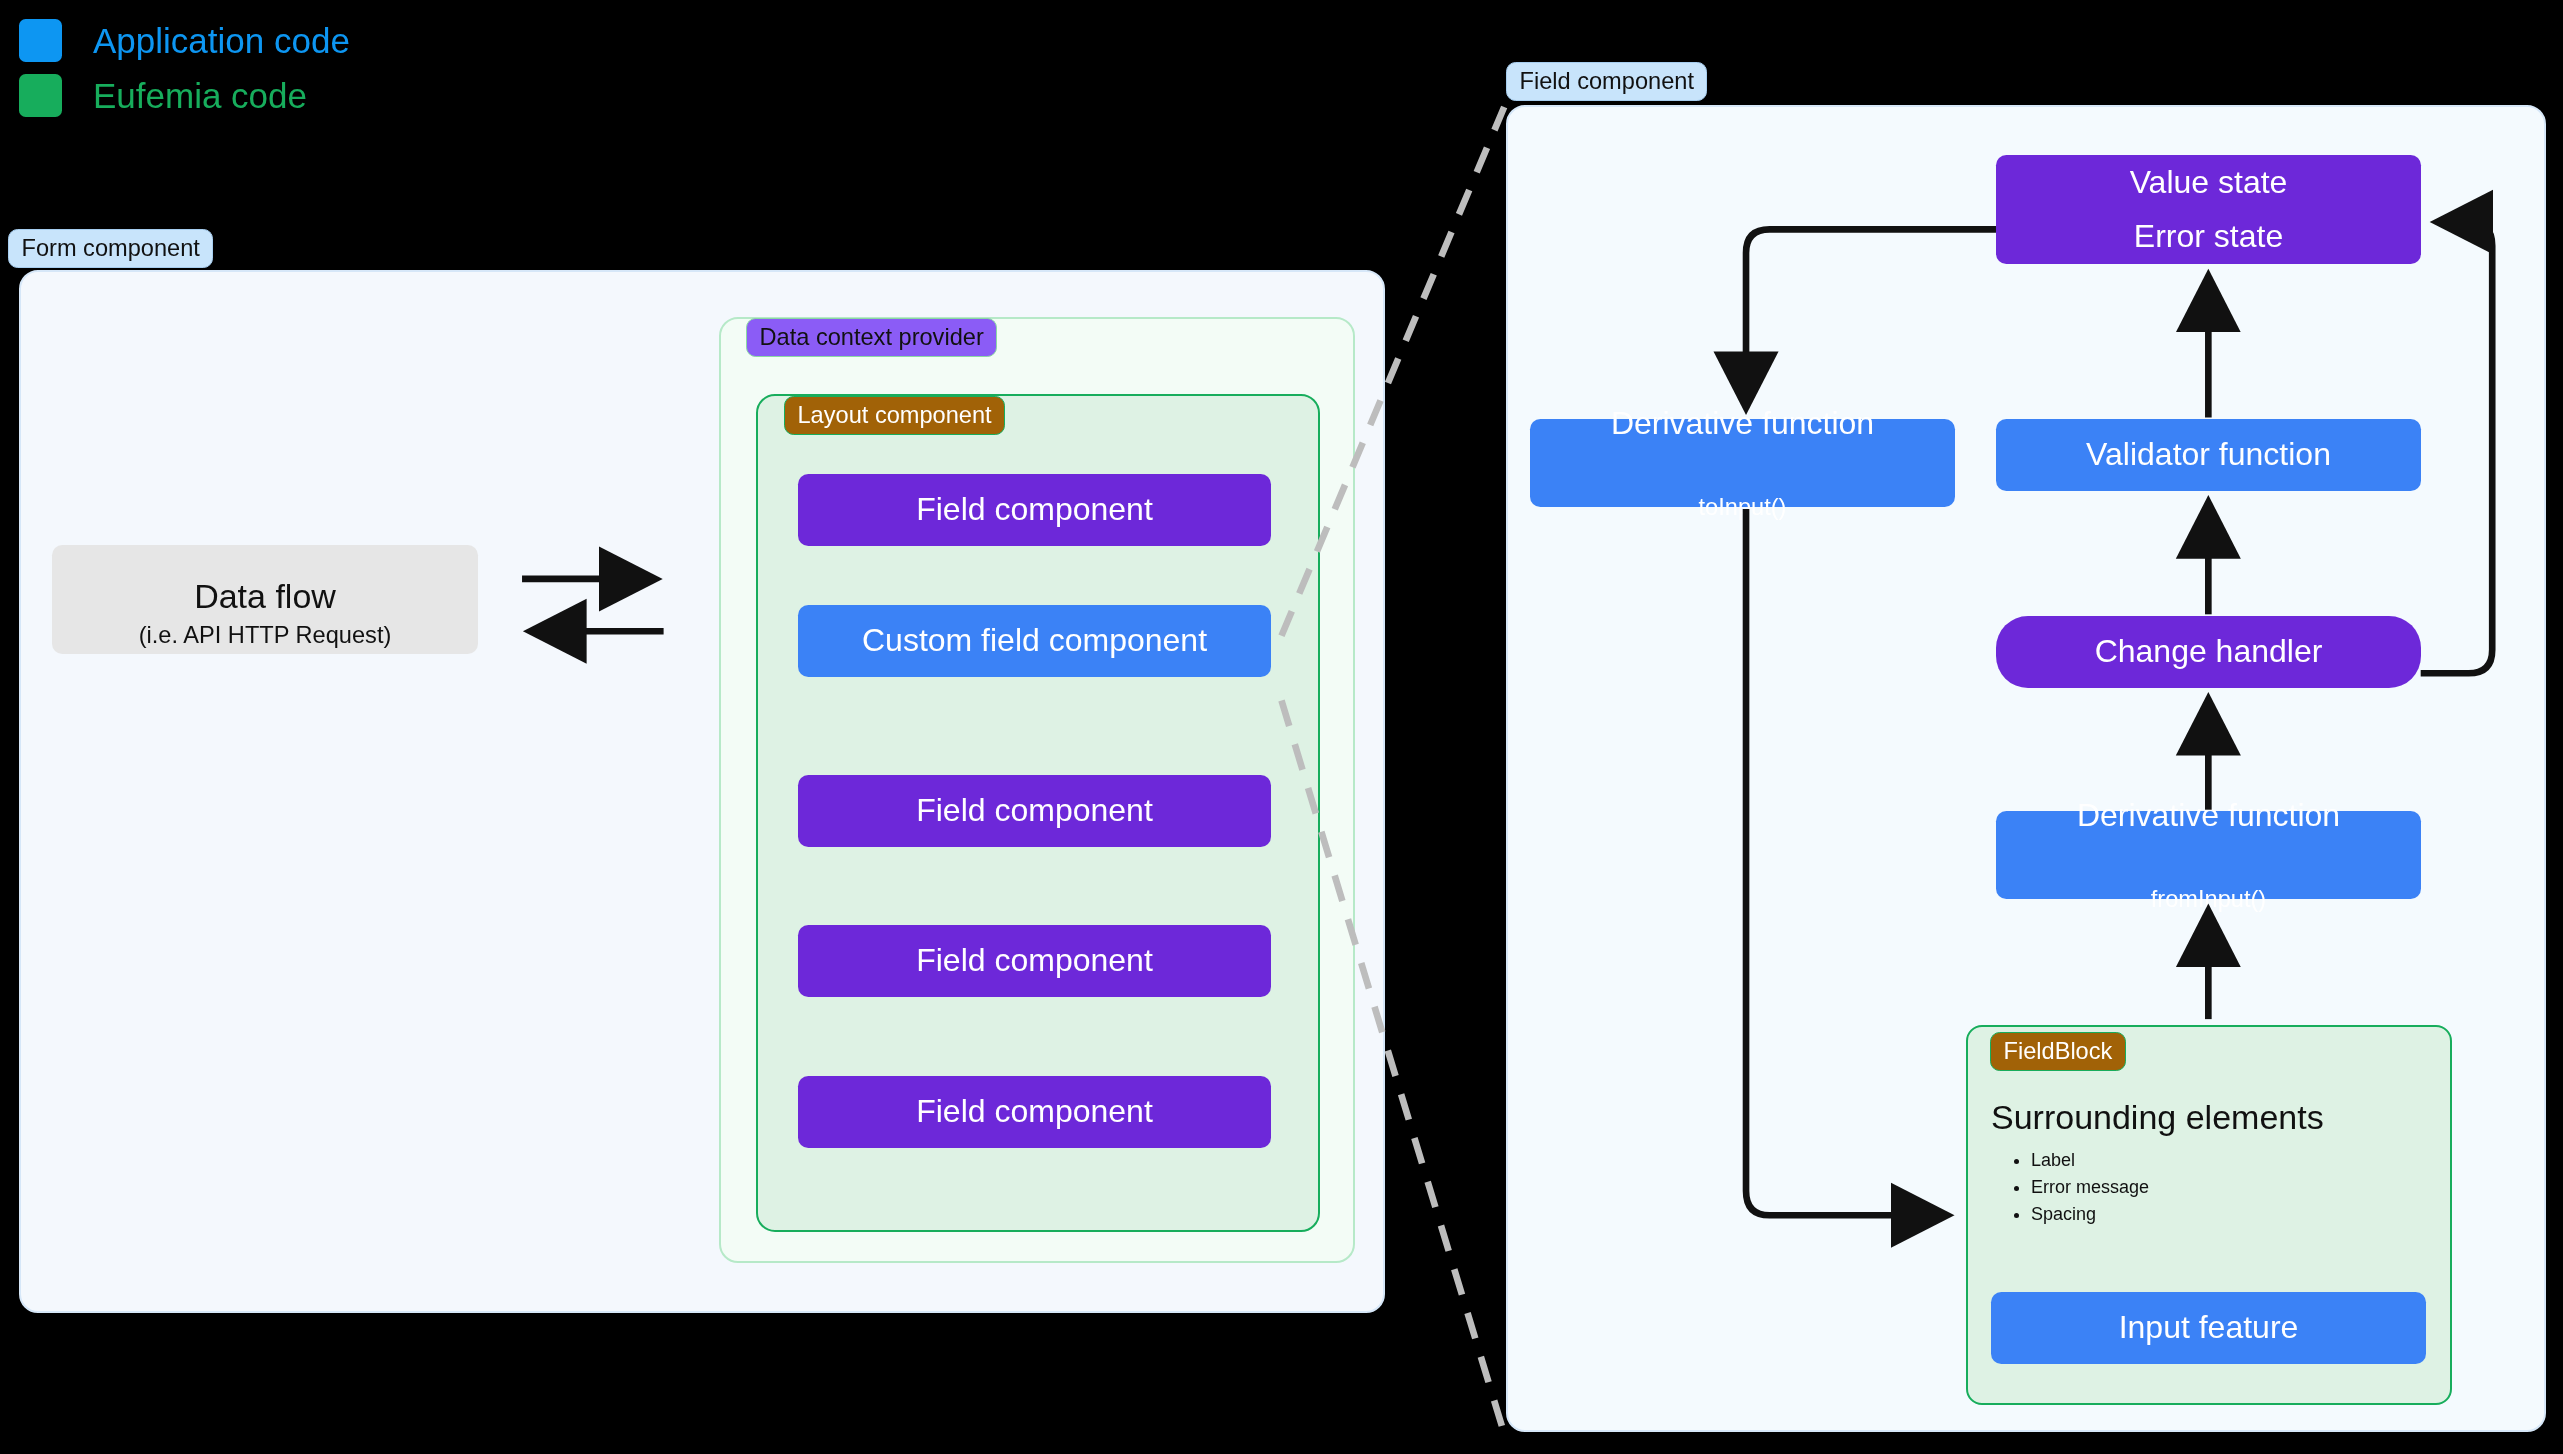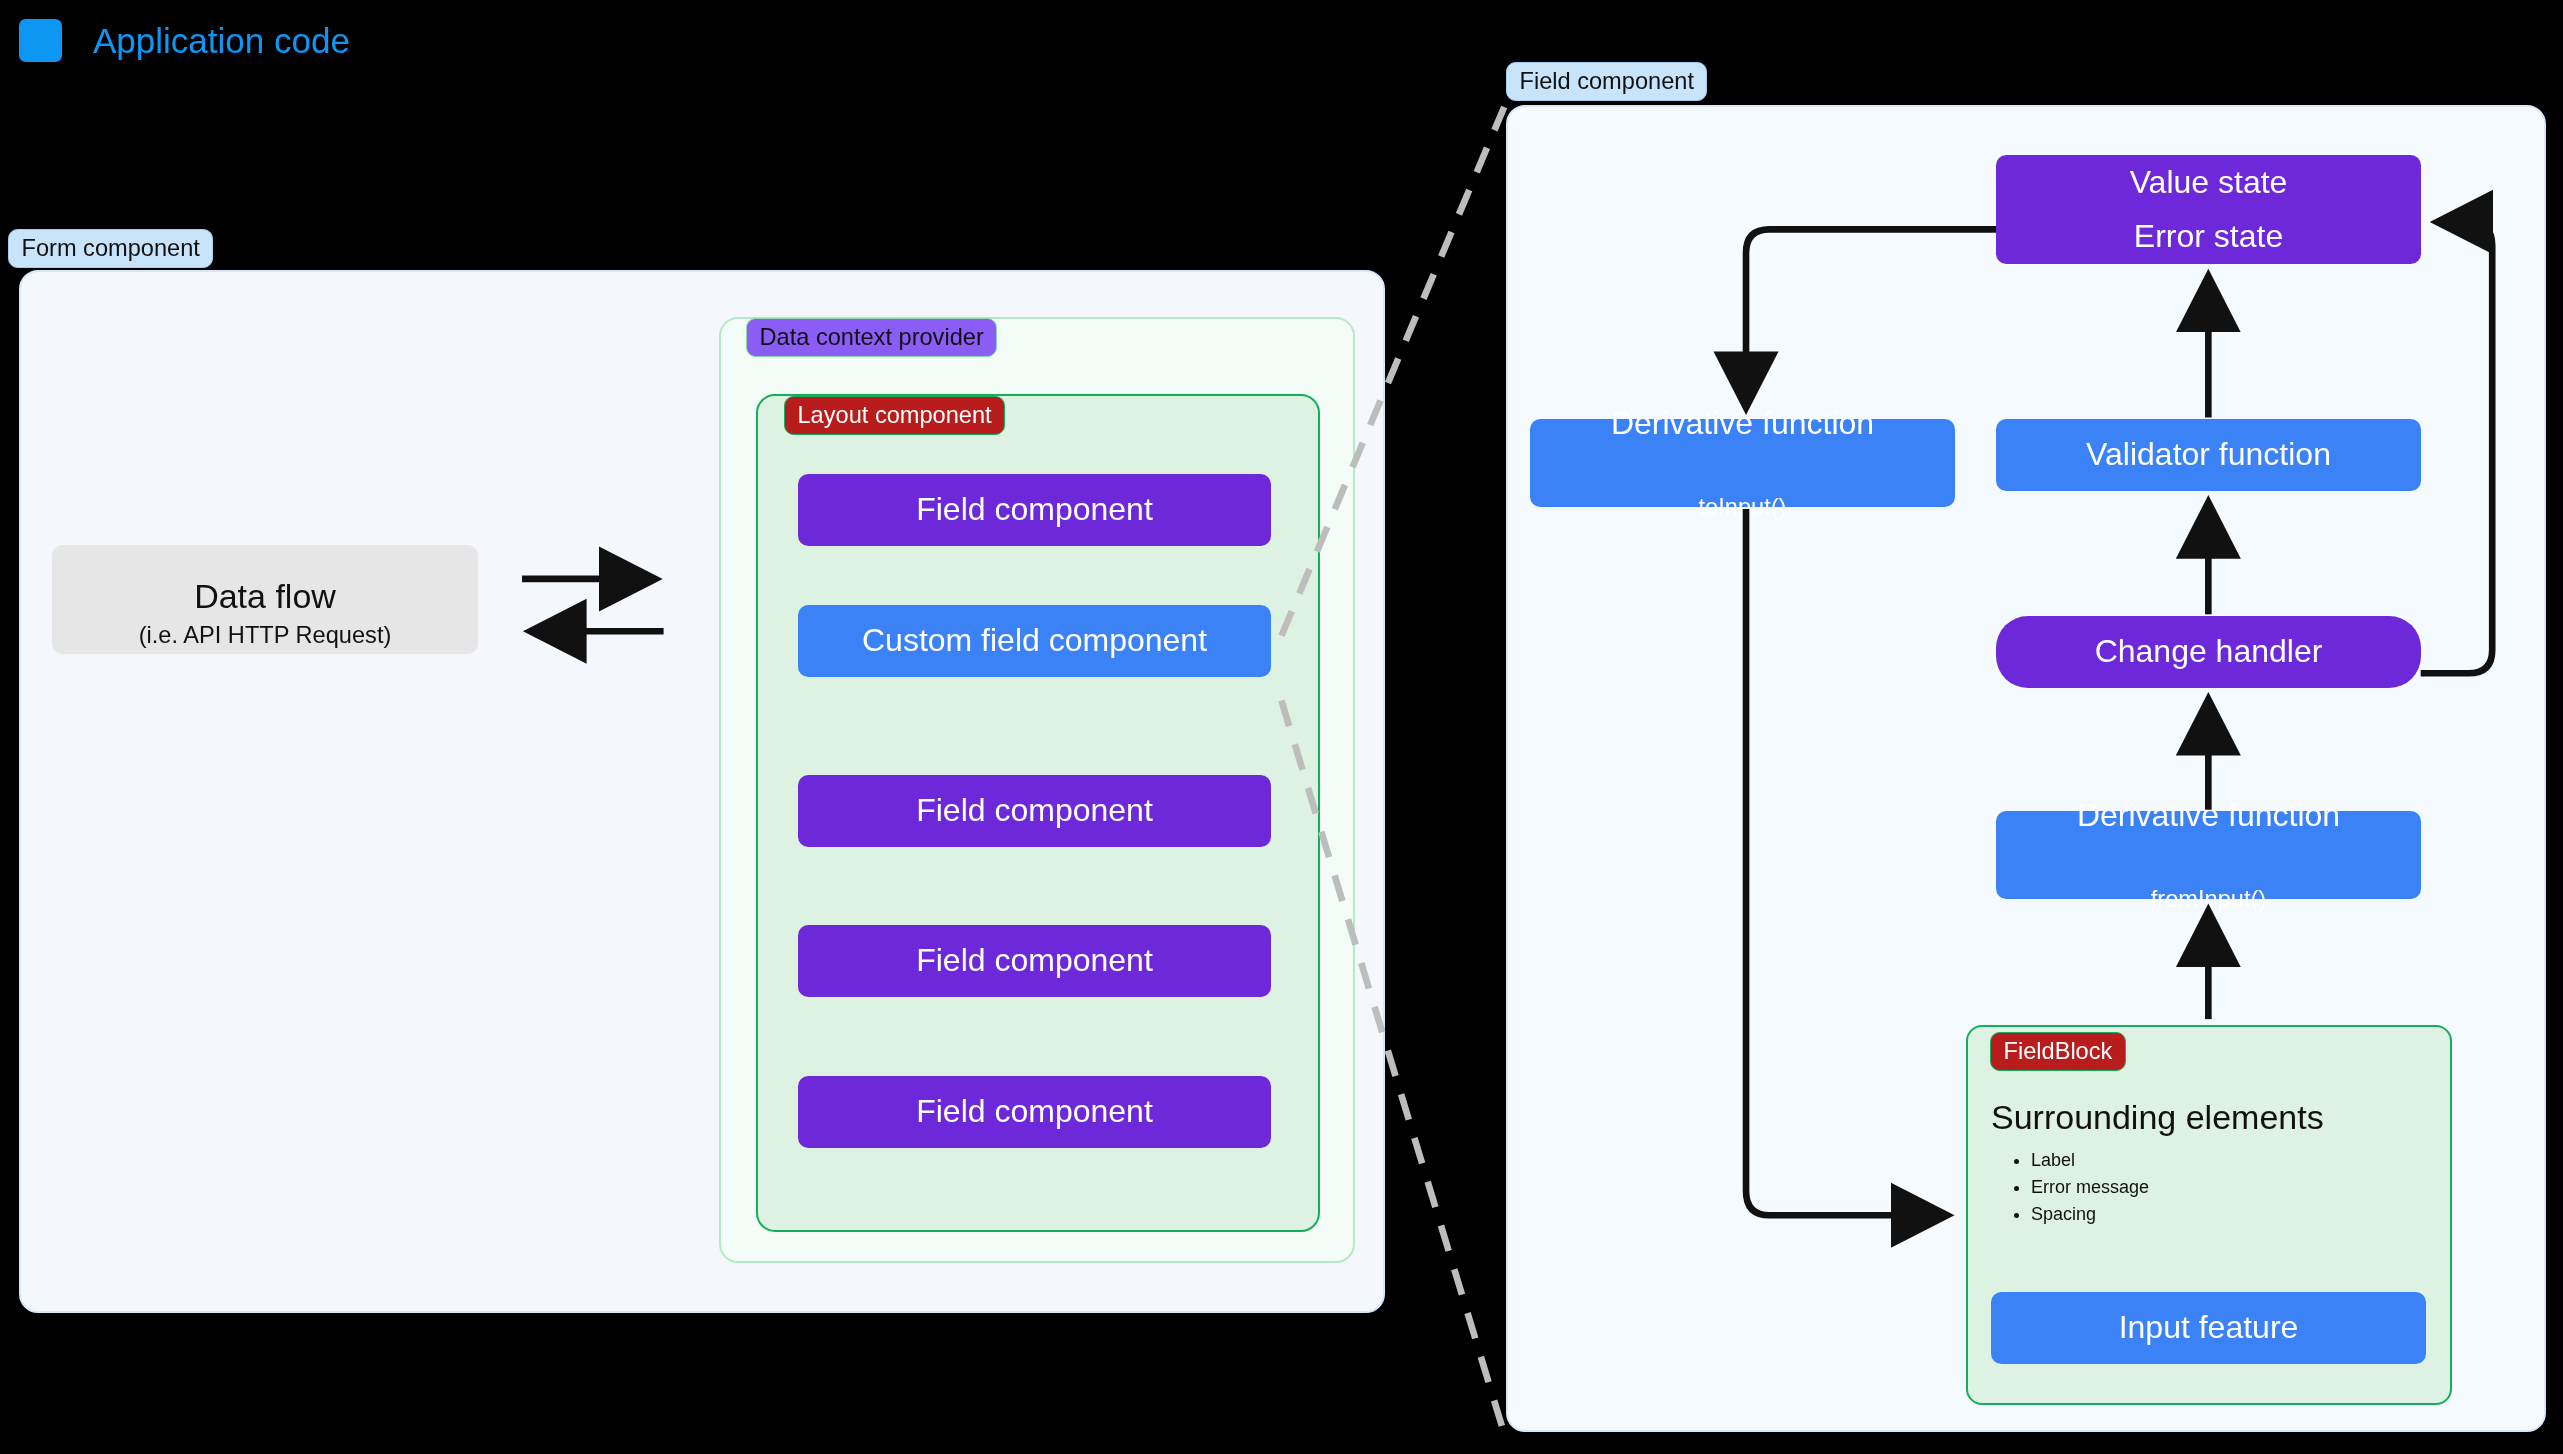--- a/index.html
+++ b/index.html
@@ -60,21 +60,21 @@
     background: #C8E4FB;
     border: 1.5px solid #A6CDEF;
     color: #111111;
   }
   .badge.green-light {
     background: #8b5cf6;
     border: 1.5px solid #8BD8A4;
     color: #111111;
   }
   .badge.green-solid {
-    background: #b91c1c;
+    background: #a16207;
     border: 1.5px solid #17AD5C;
     color: #FFFFFF;
   }
 
   
   .panel {
     position: absolute;
     box-sizing: border-box;
   }
   #form-panel {
@@ -205,20 +205,24 @@
   }
 </style>
 </head>
 <body>
 
 <div id="legend">
   <div class="legend-row">
     <span class="legend-swatch blue"></span>
     <span class="legend-label blue">Application code</span>
   </div>
+  <div class="legend-row">
+    <span class="legend-swatch green"></span>
+    <span class="legend-label green">Eufemia code</span>
+  </div>
 </div>
 
 <div class="badge blue" style="left:8px; top:229px;">Form component</div>
 
 <div class="panel" id="form-panel"></div>
 
 <div id="data-flow">
   <span class="df-title">Data flow</span>
   <span class="df-sub">(i.e. API HTTP Request)</span>
 </div>

